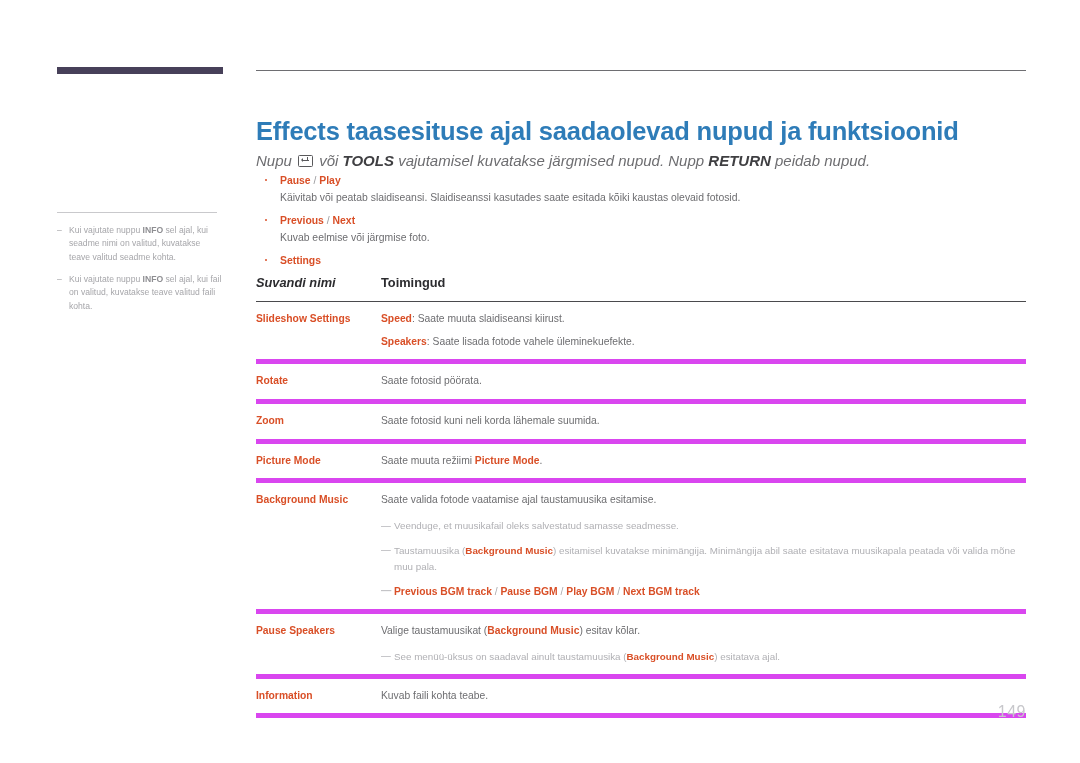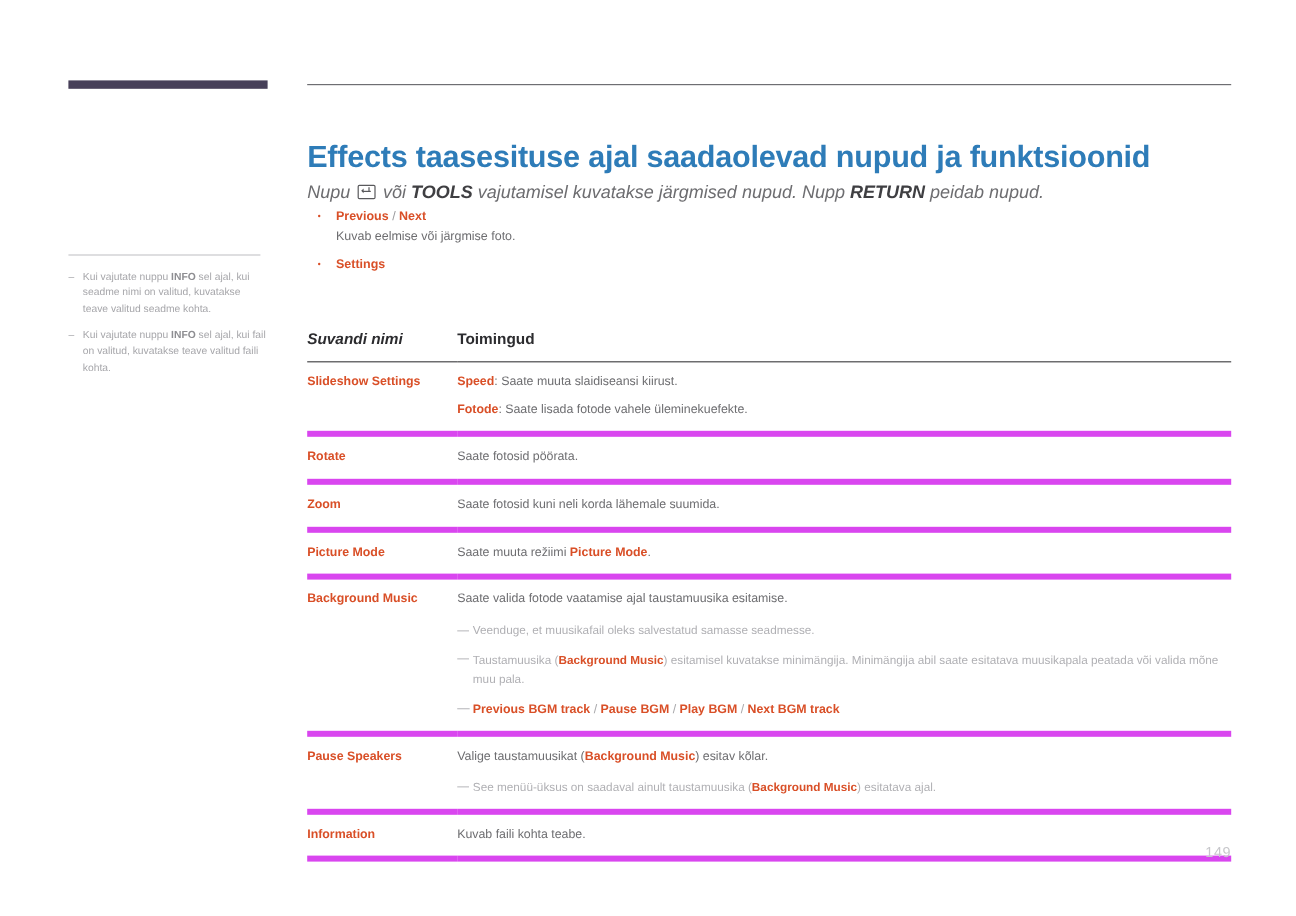--- a/index.html
+++ b/index.html
@@ -234,21 +234,21 @@
   }
   .subnote-line .sep { color: #a9a9ac; font-weight: normal; }
 
   
   .page-number {
     position: absolute;
     left: 0;
     top: 703px;
     width: 1026px;
     text-align: right;
-    font-size: 12px;
+    font-size: 16px;
     color: #c7c7cb;
     letter-spacing: 0.5px;
   }
 </style>
 </head>
 <body>
 
 <div class="deco-bar"></div>
 <div class="header-rule"></div>
 
@@ -261,20 +261,27 @@
   <b>TOOLS</b>
   <span>vajutamisel kuvatakse järgmised nupud. Nupp</span>
   <b>RETURN</b>
   <span>peidab nupud.</span>
 </div>
 
 <div class="bullets">
   <div class="bullet-row">
     <div class="bullet-head">
       <span class="dot"></span>
+      <span>Pause</span><span class="sep"> / </span><span>Play</span>
+    </div>
+    <div class="bullet-body">Käivitab või peatab slaidiseansi. Slaidiseanssi kasutades saate esitada kõiki kaustas olevaid fotosid.</div>
+  </div>
+  <div class="bullet-row">
+    <div class="bullet-head">
+      <span class="dot"></span>
       <span>Previous</span><span class="sep"> / </span><span>Next</span>
     </div>
     <div class="bullet-body">Kuvab eelmise või järgmise foto.</div>
   </div>
   <div class="bullet-row">
     <div class="bullet-head">
       <span class="dot"></span>
       <span>Settings</span>
     </div>
   </div>
@@ -296,21 +303,21 @@
       <th class="c1">Suvandi nimi</th>
       <th>Toimingud</th>
     </tr>
   </thead>
   <tbody>
 
     <tr>
       <td class="name">Slideshow Settings</td>
       <td class="desc">
         <p><span class="hl">Speed</span><span>: Saate muuta slaidiseansi kiirust.</span></p>
-        <p><span class="hl">Fotode</span><span>: Saate lisada fotode vahele üleminekuefekte.</span></p>
+        <p><span class="hl">Speakers</span><span>: Saate lisada fotode vahele üleminekuefekte.</span></p>
       </td>
     </tr>
 
     <tr>
       <td class="name">Rotate</td>
       <td class="desc">
         <p><span>Saate fotosid pöörata.</span></p>
       </td>
     </tr>
 

